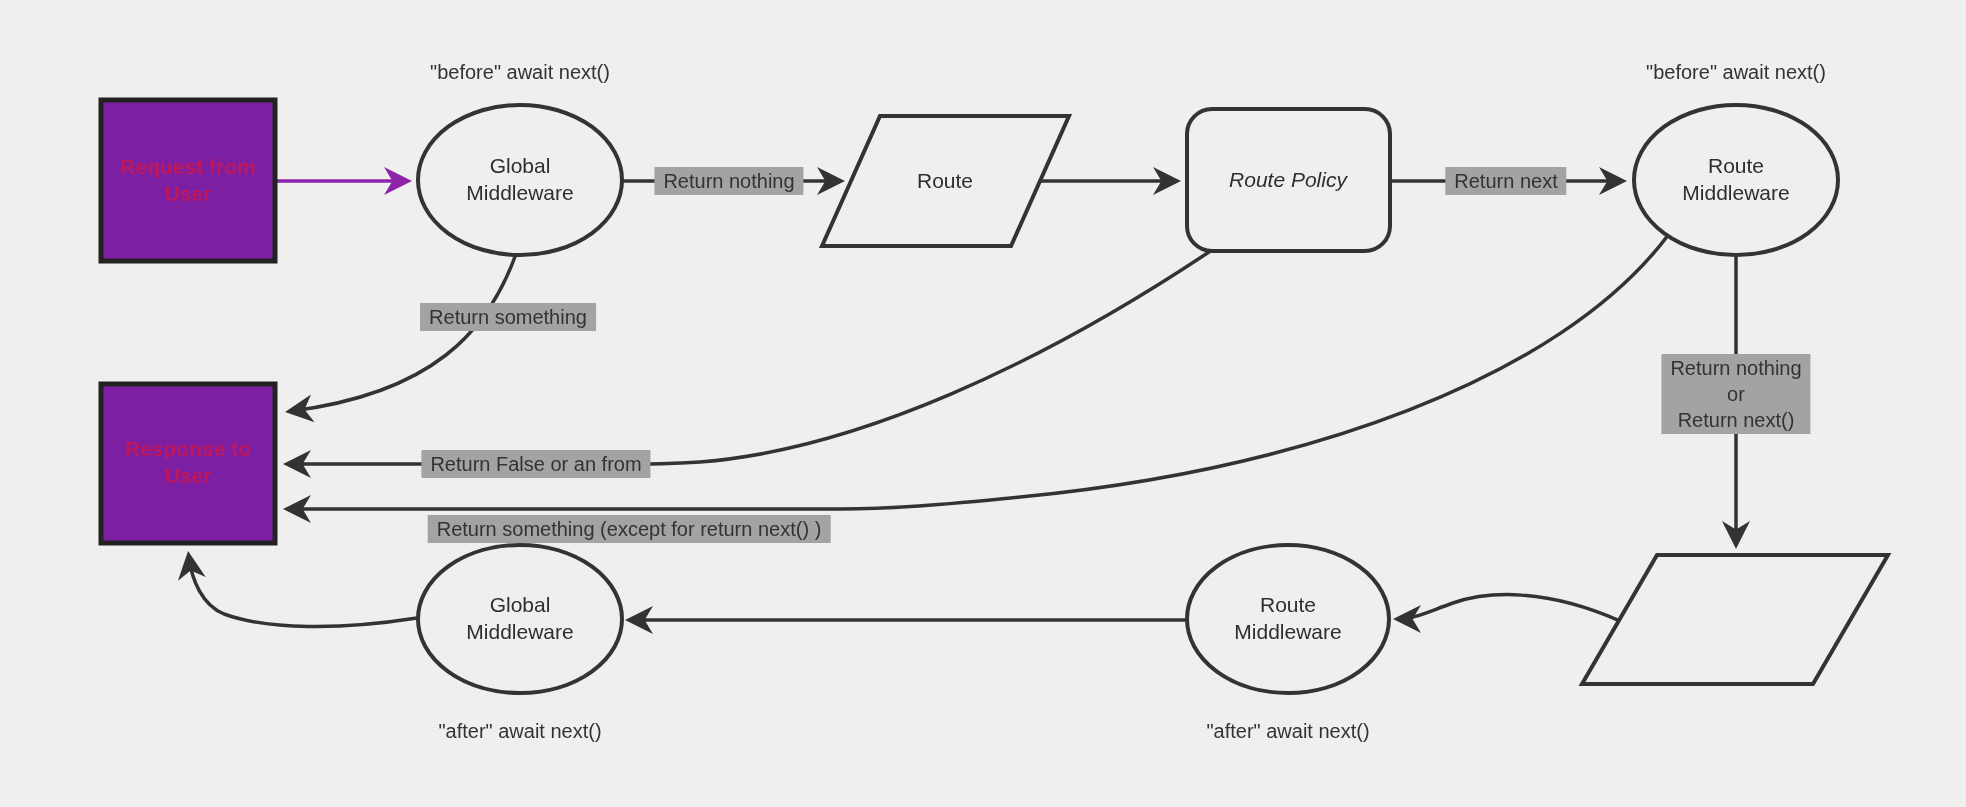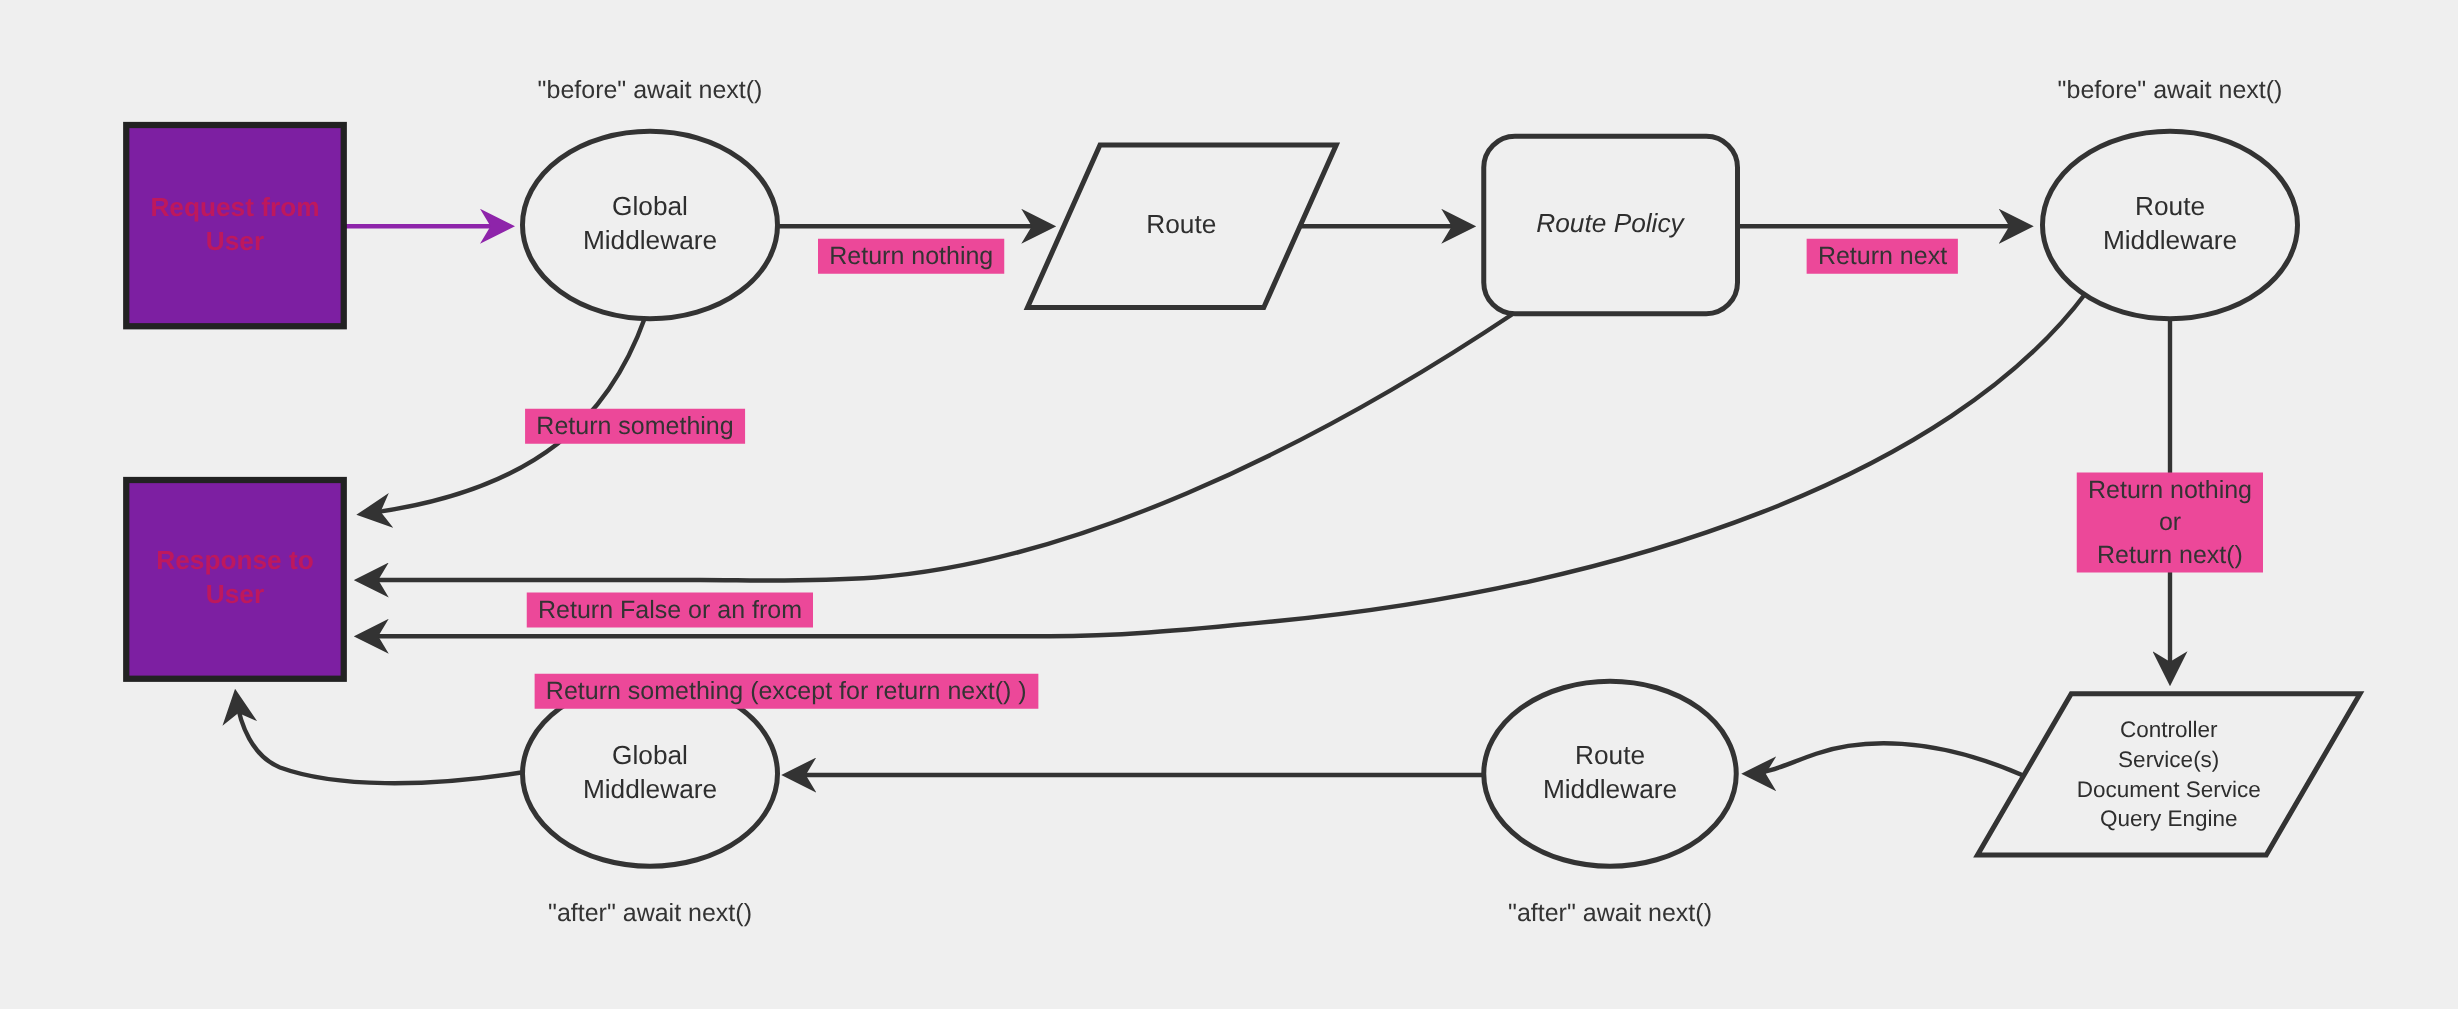--- a/index.html
+++ b/index.html
@@ -20,21 +20,21 @@
 
   .lbl {
     position: absolute;
     transform: translate(-50%, -50%);
     white-space: pre-line;
     text-align: center;
     color: #333333;
     font-size: 20px;
     line-height: 1.3;
   }
-  .lbl.bg { background: #ec4899; padding: 1px 9px; margin-top: 24px; }
+  .lbl.bg { background: #a3a3a3; padding: 1px 9px; }
   .node-lbl {
     position: absolute;
     transform: translate(-50%, -50%);
     white-space: pre-line;
     text-align: center;
     color: #2e2e2e;
     font-size: 21px;
     line-height: 1.28;
   }
   .node-lbl.on-accent { color: #be185d; font-weight: 700; font-size: 21px; }
@@ -81,24 +81,20 @@
   <div class="node-lbl on-accent" style="left:188px; top:181px;">Request from
 User</div>
   <div class="node-lbl" style="left:520px; top:180px;">Global
 Middleware</div>
   <div class="node-lbl" style="left:945px; top:181px;">Route</div>
   <div class="node-lbl" style="left:1288px; top:180px;font-style:italic;">Route Policy</div>
   <div class="node-lbl" style="left:1736px; top:180px;">Route
 Middleware</div>
   <div class="node-lbl on-accent" style="left:188px; top:463px;">Response to
 User</div>
-  <div class="node-lbl small" style="left:1735px; top:620px;">Controller
-Service(s)
-Document Service
-Query Engine</div>
   <div class="node-lbl" style="left:1288px; top:619px;">Route
 Middleware</div>
   <div class="node-lbl" style="left:520px; top:619px;">Global
 Middleware</div>
 
   <div class="lbl" style="left:520px; top:72px;">"before" await next()</div>
   <div class="lbl" style="left:1736px; top:72px;">"before" await next()</div>
   <div class="lbl bg" style="left:729px; top:181px;">Return nothing</div>
   <div class="lbl bg" style="left:1506px; top:181px;">Return next</div>
   <div class="lbl bg" style="left:508px; top:317px;">Return something</div>

